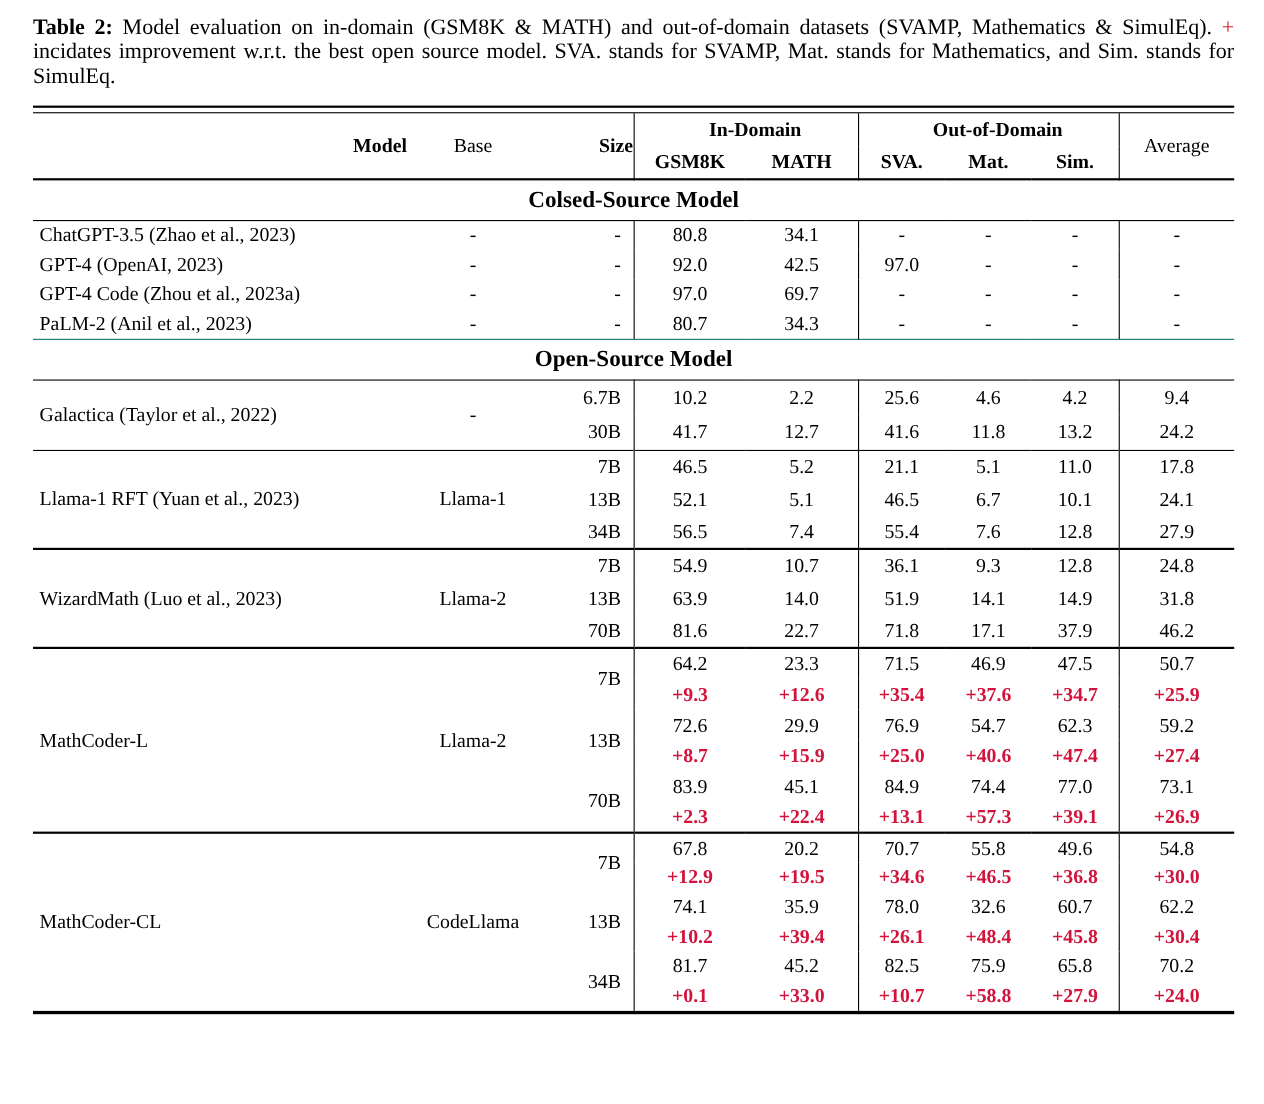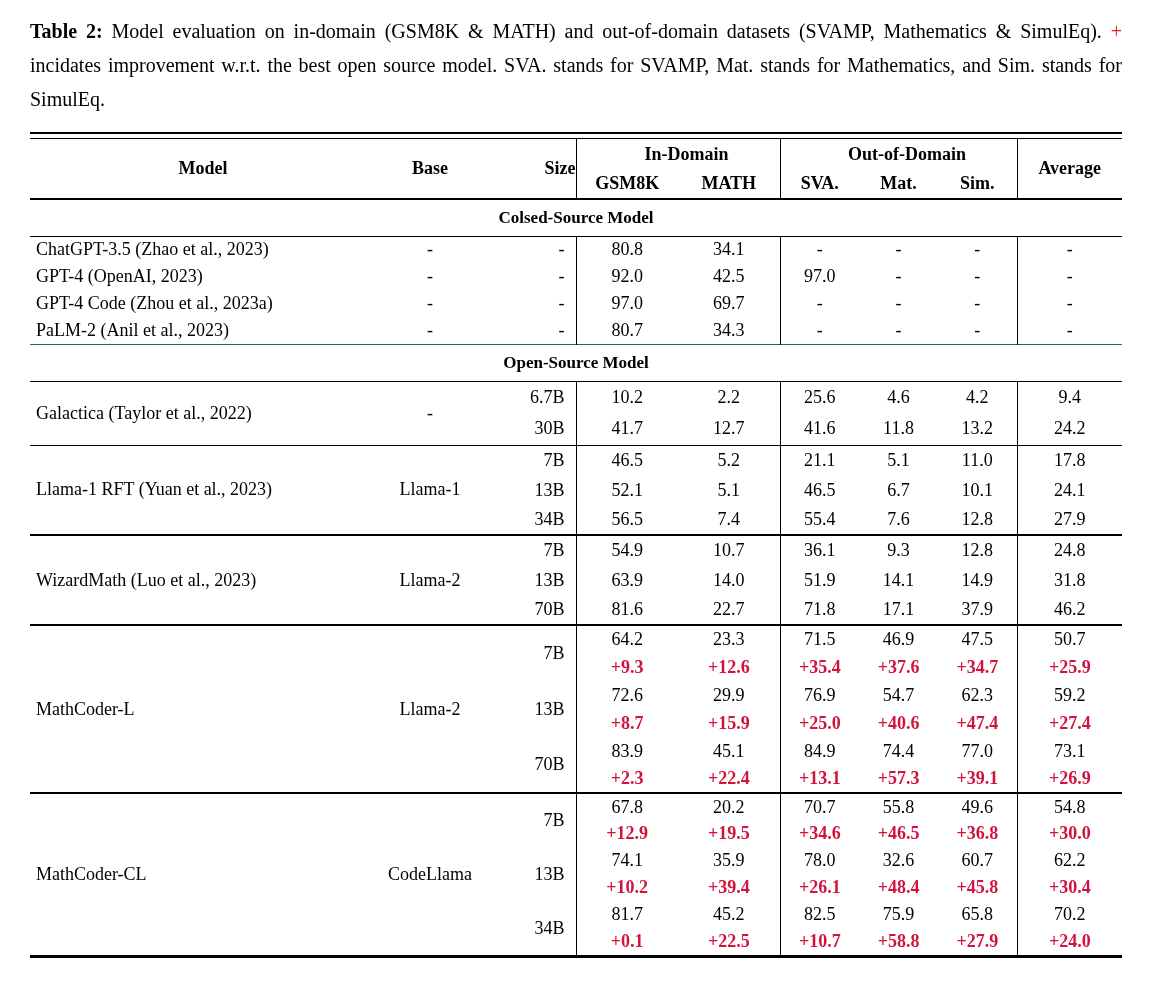--- a/index.html
+++ b/index.html
@@ -8,55 +8,55 @@
     font-family: "Liberation Serif", "DejaVu Serif", serif;
     color: #000;
     overflow: hidden;
   }
   .page { padding: 14px 27px 0 30px; }
 
   
   .caption {
     width: 1092px;
     font-size: 20px;
-    line-height: 34px;
+    line-height: 22px;
     text-align: justify;
     margin: 0 0 16px 0;
   }
   .caption .cap-label { font-weight: bold; }
   .caption .cap-plus { color: var(--caption_plus_red, #e01b24); }
 
   
   .toprule { width: 1092px; border-top: 2px solid #000; border-bottom: 1.3px solid #000; height: 4px; }
   .bottomrule { width: 1092px; border-top: 3px solid #000; height: 0; }
 
   
   table.eval {
     width: 1092px;
     border-collapse: collapse;
     table-layout: fixed;
     font-size: 18px;
   }
   td, th { padding: 0; font-weight: normal; vertical-align: middle; }
   thead tr { height: 30px; }
   thead th.grp { font-weight: bold; padding-left: 17px; }
-  th.model-h { text-align: center; padding-left: 6px; font-weight: bold; }
-  th.bold { font-weight: bold; }
+  th.model-h { text-align: right; padding-left: 6px; font-weight: bold; }
+  th.bold { font-weight: normal; }
   .c { text-align: center; font-weight: bold; }
   td.m { text-align: left; padding-left: 6px; }
   td.b { text-align: center; }
   td.s, th.s { text-align: right; padding-right: 11px; }
   th.s { text-align: right; padding-right: 0; font-weight: bold; }
   td.n { text-align: center; }
   .vr { border-right: 1.2px solid #000; }
   .red { color: var(--improvement_red, #d2143c); font-weight: bold; margin-left: 42px; }
 
   tbody.sec tr { height: 37px; }
   tbody.sec td {
-    text-align: center; font-weight: bold; font-size: 17px;
+    text-align: center; font-weight: bold; font-size: 21px;
   }
   tbody.sec.sec-closed td { border-top: 2px solid #000; border-bottom: 1.4px solid #000; }
   tbody.sec.sec-open td { border-top: 1px solid #0f766e; border-bottom: 1.4px solid #000; }
 
   tbody.closed tr { height: 27px; }
   tbody.gal tr { height: 32px; }
   tbody.l1 tr, tbody.wz tr { height: 30px; }
   tbody.mcl tr { height: 28px; }
   tbody.mccl tr { height: 27px; }
 
@@ -346,21 +346,21 @@
         <td class="s vr" rowspan="2">34B</td>
         <td class="n">81.7</td>
         <td class="n vr">45.2</td>
         <td class="n">82.5</td>
         <td class="n">75.9</td>
         <td class="n vr">65.8</td>
         <td class="n">70.2</td>
       </tr>
       <tr>
         <td class="n red">+0.1</td>
-        <td class="n red vr">+22.5</td>
+        <td class="n red vr">+33.0</td>
         <td class="n red">+10.7</td>
         <td class="n red">+58.8</td>
         <td class="n red vr">+27.9</td>
         <td class="n red">+24.0</td>
       </tr>
     </tbody>
   </table>
 
   <div class="bottomrule"></div>
 

